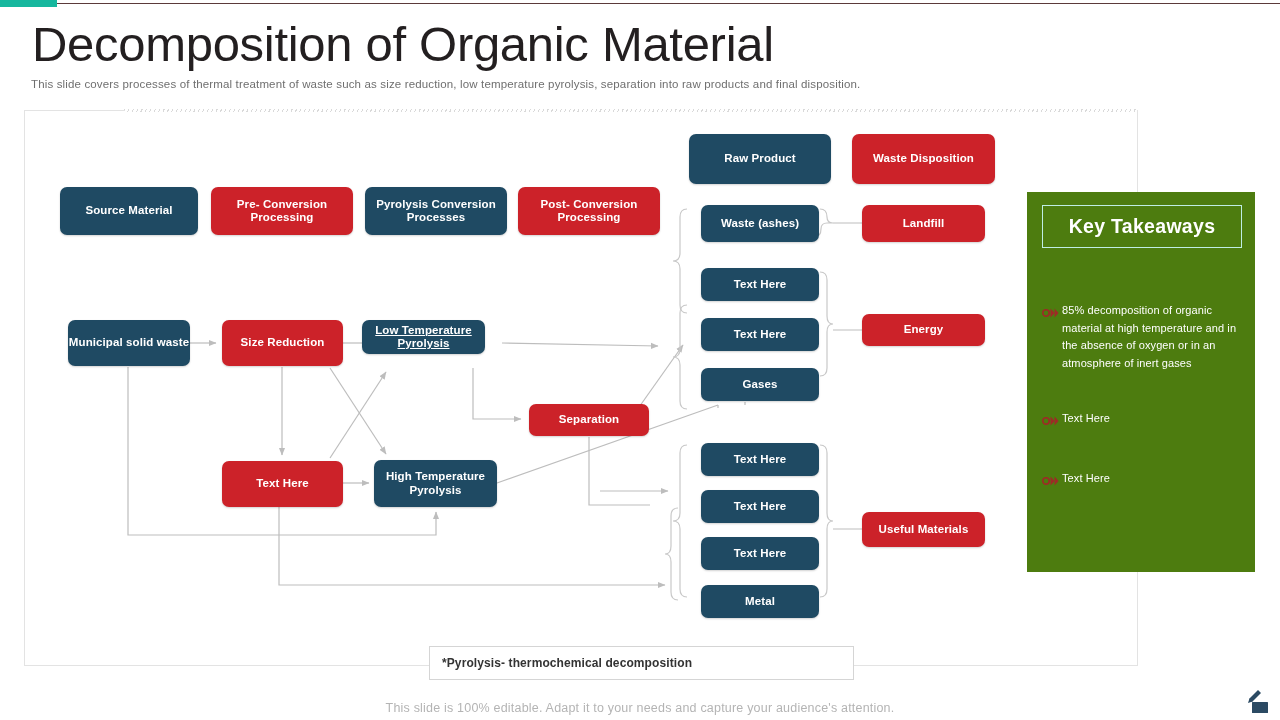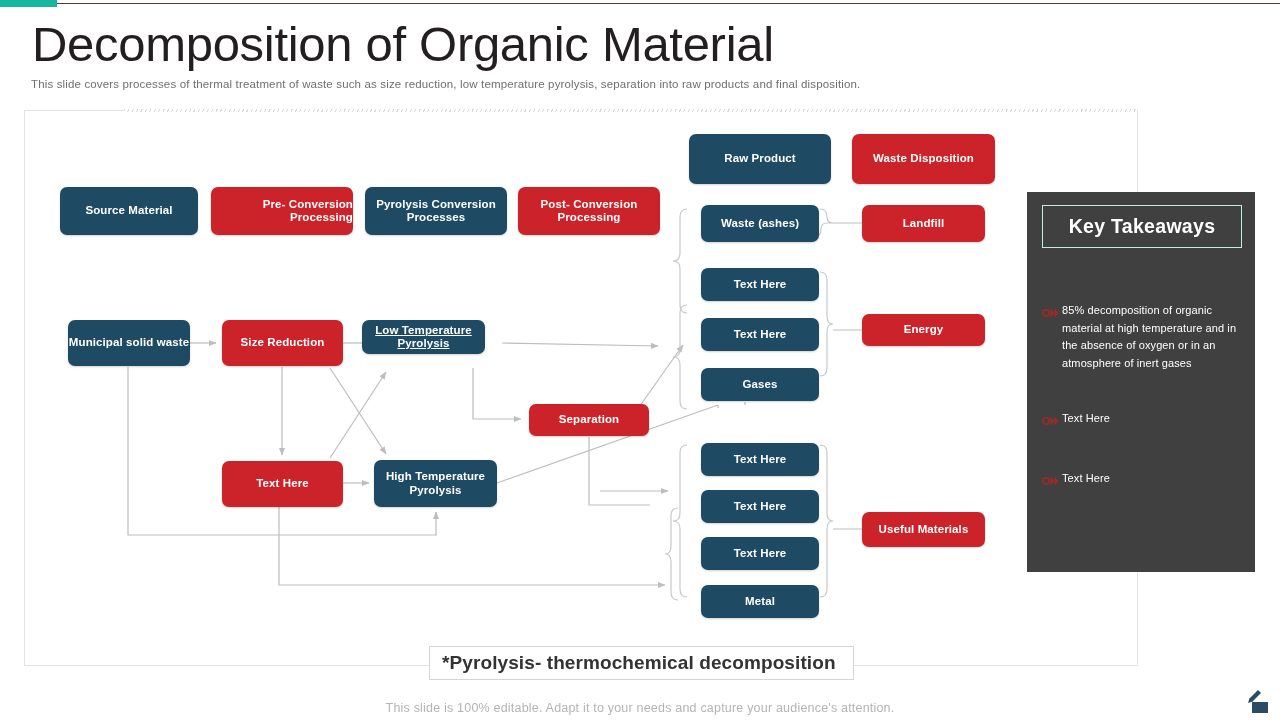--- a/index.html
+++ b/index.html
@@ -45,40 +45,40 @@
   }
   .navy{background:#1f4a63;}
   .red{background:#cc2229;}
 
   
   .wires{position:absolute;left:0;top:0;width:1280px;height:720px;pointer-events:none;}
 
   
   .kt{
     position:absolute;left:1027px;top:192px;width:228px;height:380px;
-    background:#404040;
+    background:#4d7c0f;
   }
   .kt-title-box{
     position:absolute;left:15px;top:13px;width:198px;height:41px;
     border:1px solid #bfeee4;display:flex;align-items:center;justify-content:center;
   }
   .kt-title{font-size:19.5px;font-weight:bold;color:#ffffff;letter-spacing:.3px;}
   .kt-list{position:absolute;left:15px;top:110px;width:205px;}
   .kt-item{display:flex;align-items:flex-start;margin-bottom:38px;}
   .kt-bullet{flex:0 0 auto;width:20px;height:14px;margin-top:4px;position:relative;}
   .kt-text{
     font-size:11px;line-height:17.6px;color:#ffffff;letter-spacing:.1px;
   }
 
   
   .footnote{
     position:absolute;left:429px;top:646px;width:423px;height:32px;
     border:1px solid #d5d5d5;background:#fff;display:flex;align-items:center;
   }
-  .footnote span{font-size:19px;font-weight:bold;color:#333;padding-left:12px;letter-spacing:.1px;}
+  .footnote span{font-size:12px;font-weight:bold;color:#333;padding-left:12px;letter-spacing:.1px;}
 
   .editable{
     position:absolute;left:0;top:701px;width:1280px;text-align:center;
     font-size:12.5px;color:#b4b4b4;letter-spacing:.2px;
   }
   .pen-icon{position:absolute;right:8px;bottom:4px;width:26px;height:30px;}
 </style>
 </head>
 <body>
 
@@ -148,21 +148,21 @@
       <path d="M687,445 q-7,0 -7,8 v60 q0,8 -7,8 q7,0 7,8 v60 q0,8 7,8"></path>
       <path d="M678,508 q-7,0 -7,8 v30 q0,8 -6,8 q6,0 6,8 v30 q0,8 7,8"></path>
       <path d="M820,445 q7,0 7,8 v60 q0,8 6,8 q-6,0 -6,8 v60 q0,8 -7,8"></path>
       <line x1="833" y1="529" x2="862" y2="529"></line>
     </g>
   </svg>
 
   <div class="node navy" style="left:60px;top:187px;width:138px;height:48px;">
     <span>Source Material</span>
   </div>
-  <div class="node red" style="left:211px;top:187px;width:142px;height:48px;text-align:right;">
+  <div class="node red" style="left:211px;top:187px;width:142px;height:48px;">
     <span>Pre- Conversion Processing</span>
   </div>
   <div class="node navy" style="left:365px;top:187px;width:142px;height:48px;">
     <span>Pyrolysis Conversion Processes</span>
   </div>
   <div class="node red" style="left:518px;top:187px;width:142px;height:48px;">
     <span>Post- Conversion Processing</span>
   </div>
 
   <div class="node navy" style="left:68px;top:320px;width:122px;height:46px;">

